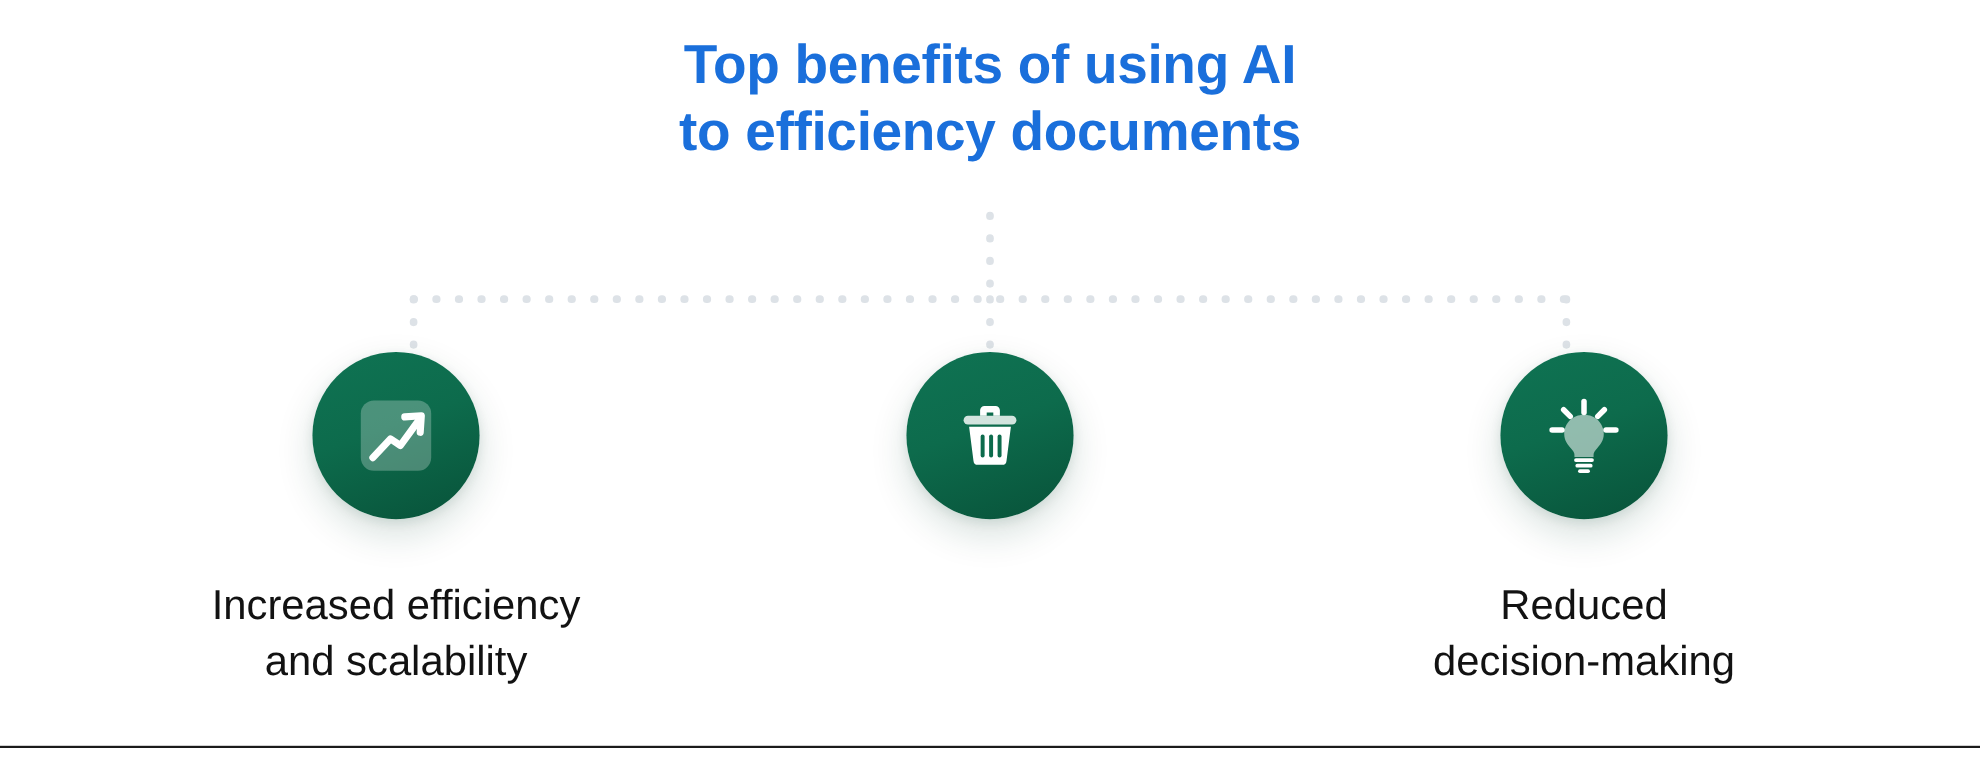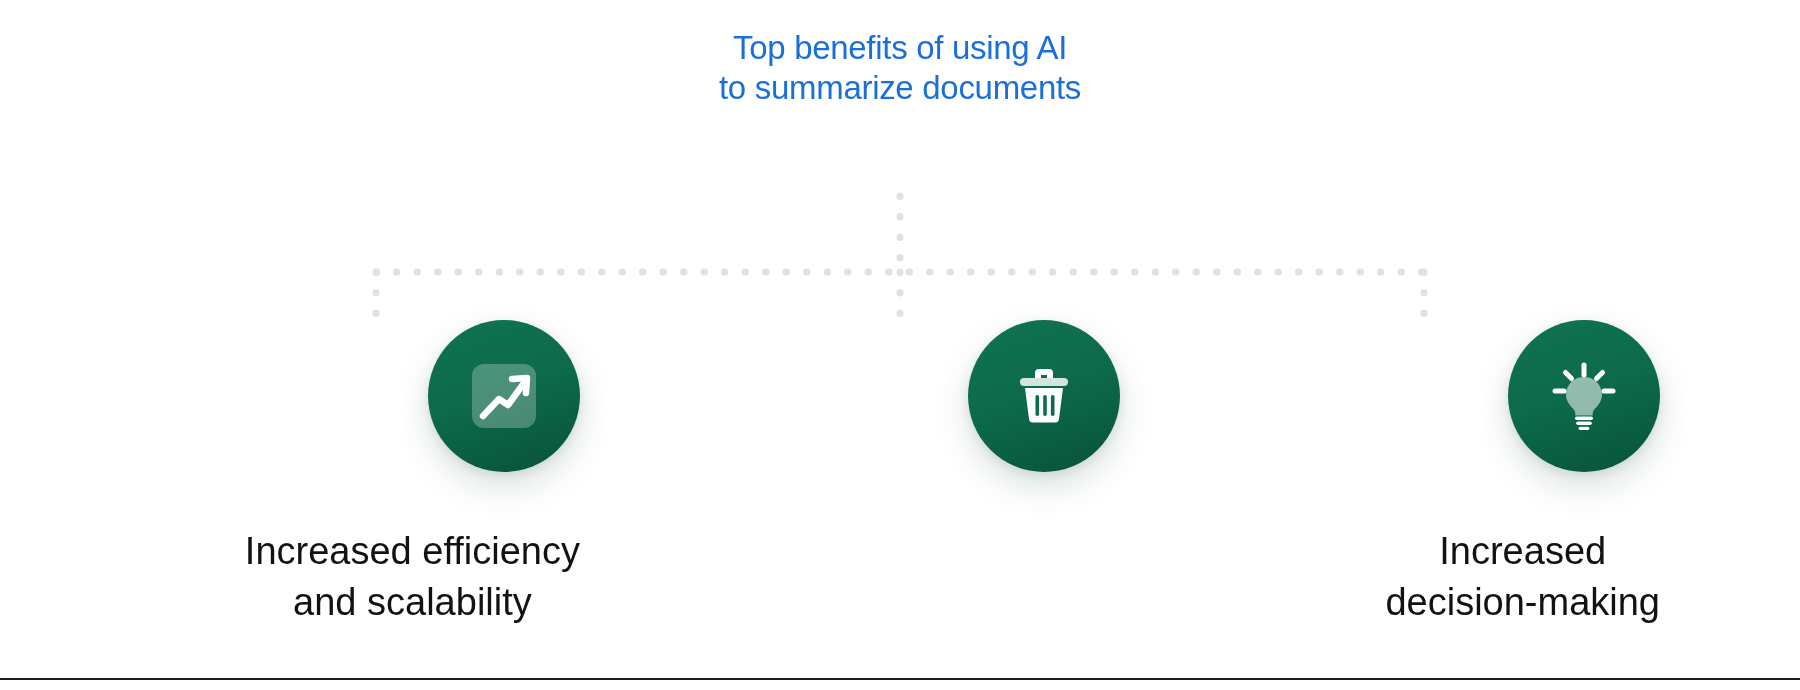--- a/index.html
+++ b/index.html
@@ -23,22 +23,22 @@
 
   
   .title-block {
     position: absolute;
     top: 28px;
     left: 0;
     width: 1800px;
     text-align: center;
   }
   .title-line {
-    font-size: 33px;
-    font-weight: normal;
+    font-size: 50px;
+    font-weight: bold;
     color: #1a6fdb;
     line-height: 1.22;
     letter-spacing: -0.3px;
     white-space: nowrap;
   }
 
   
   .connector-svg {
     position: absolute;
     left: 0;
@@ -58,21 +58,21 @@
     flex-direction: row;
     align-items: flex-start;
     justify-content: space-between;
     padding: 0 140px;
     box-sizing: border-box;
   }
   .benefit-col {
     width: 440px;
     display: flex;
     flex-direction: column;
-    align-items: flex-end;
+    align-items: center;
   }
 
   .icon-circle {
     width: 152px;
     height: 152px;
     border-radius: 50%;
     background: linear-gradient(160deg, #0f7353 0%, #0d6b4c 45%, #085239 100%);
     box-shadow: 0 14px 34px rgba(10, 70, 50, 0.16),
                 0 3px 10px rgba(10, 70, 50, 0.10);
     display: flex;
@@ -102,21 +102,21 @@
     background: #1b1b1b;
   }
 </style>
 </head>
 <body>
 
 <div id="infographic">
 
   <div class="title-block">
     <div class="title-line">Top benefits of using AI</div>
-    <div class="title-line">to summarize documents</div>
+    <div class="title-line">to efficiency documents</div>
   </div>
 
   <svg class="connector-svg" viewBox="0 0 1800 690">
 
     <line x1="900" y1="196" x2="900" y2="272" stroke="#dde2e7" stroke-width="7" stroke-linecap="round" stroke-dasharray="0.5 20"></line>
 
     <line x1="376" y1="272" x2="1424" y2="272" stroke="#dde2e7" stroke-width="7" stroke-linecap="round" stroke-dasharray="0.5 20"></line>
 
     <line x1="376" y1="272" x2="376" y2="324" stroke="#dde2e7" stroke-width="7" stroke-linecap="round" stroke-dasharray="0.5 20"></line>
 
@@ -170,20 +170,20 @@
 
           <path d="M43 24 c-10.2 0 -18 7.8 -18 17.4 0 6.2 3.3 10.1 6.2 13.4 2 2.3 3.1 3.8 3.1 5.6 v2 h17.4 v-2 c0 -1.8 1.1 -3.3 3.1 -5.6 2.9 -3.3 6.2 -7.2 6.2 -13.4 C61 31.8 53.2 24 43 24 z" fill="#ffffff" opacity="0.55"></path>
 
           <g fill="#ffffff">
             <rect x="34" y="63.5" width="18" height="3.4" rx="1.7"></rect>
             <rect x="35.2" y="68.6" width="15.6" height="3.4" rx="1.7"></rect>
             <rect x="37.6" y="73.7" width="10.8" height="3.2" rx="1.6"></rect>
           </g>
         </svg>
       </div>
-      <div class="benefit-label">Increased
+      <div class="benefit-label">Reduced
 decision-making</div>
     </div>
 
   </div>
 
   <div class="bottom-rule"></div>
 </div>
 
 </body></html>

